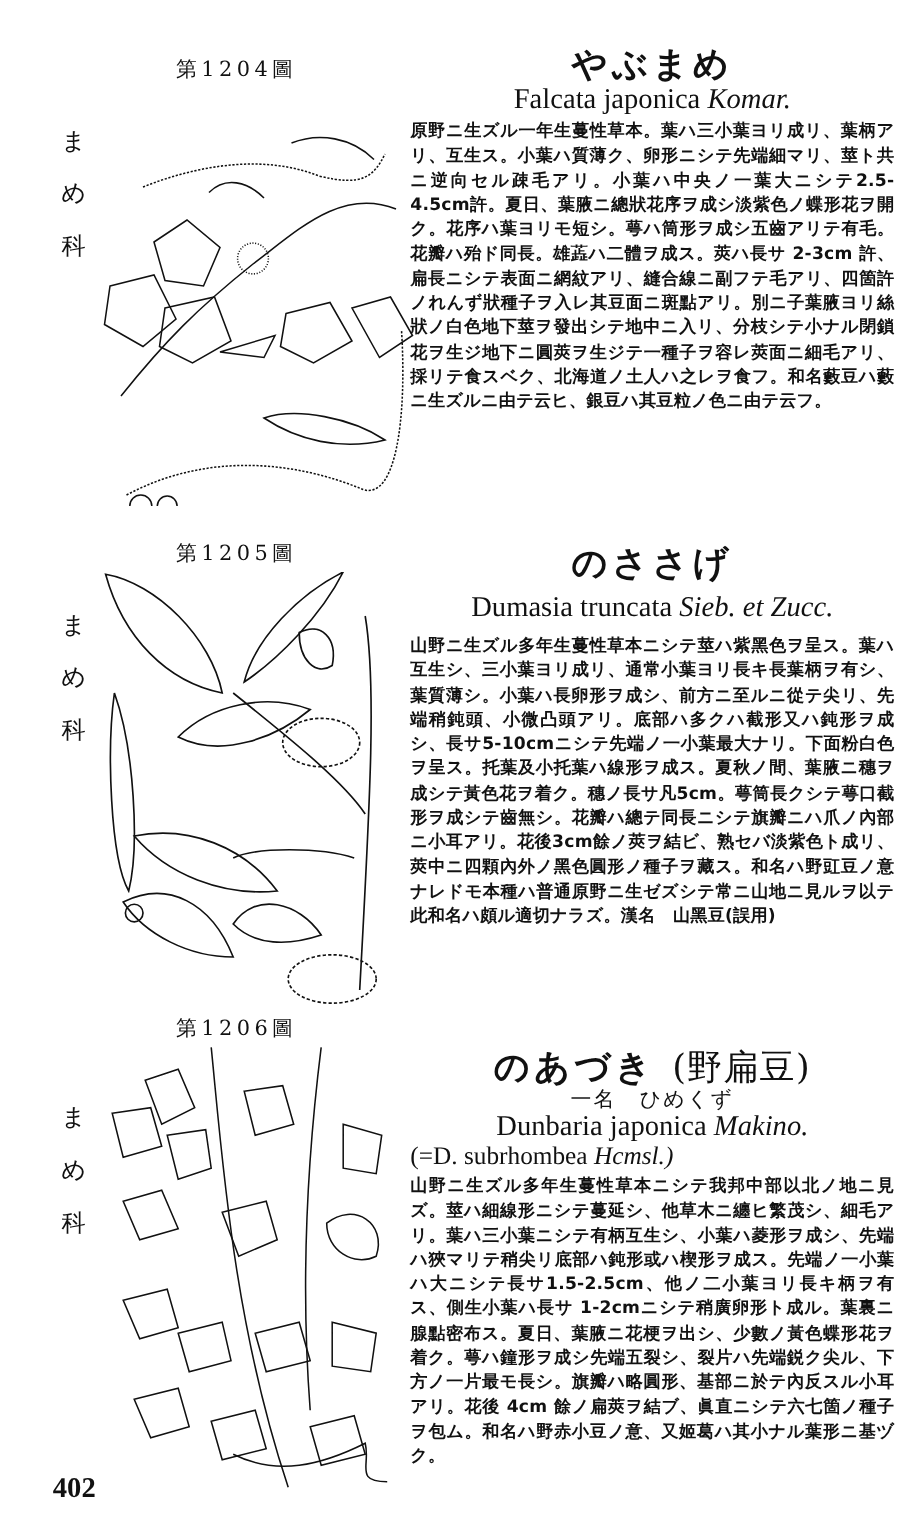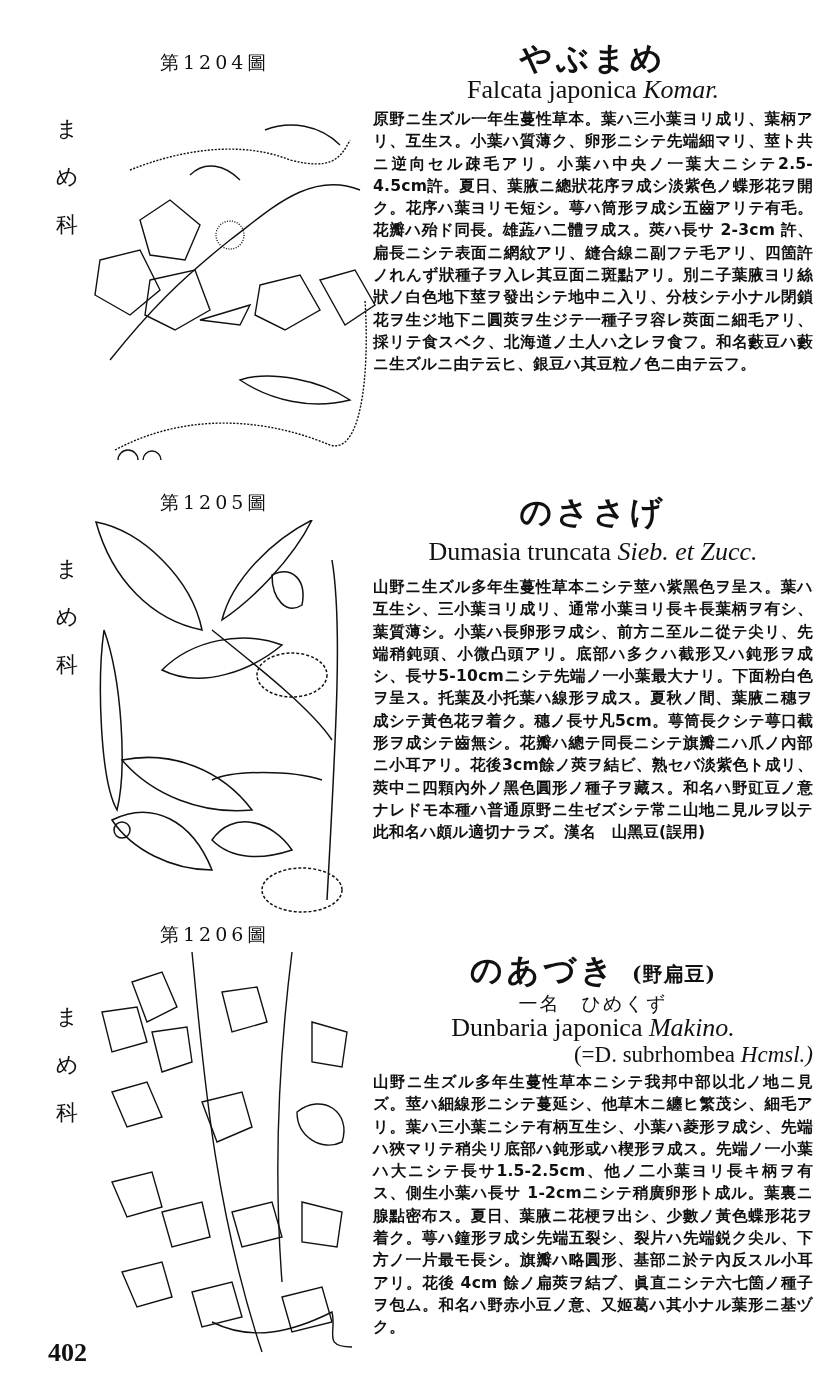--- a/index.html
+++ b/index.html
@@ -4,25 +4,25 @@
 <style>
   html, body { margin:0; padding:0; background:#ffffff; }
   body { width:840px; height:1400px; position:relative; overflow:hidden; color:#111; font-family:"DejaVu Serif", serif; }
   .entry { position:absolute; left:0; width:840px; }
   .fig-no { position:absolute; font-size:19px; letter-spacing:4px; font-family:"DejaVu Serif", serif; white-space:nowrap; }
   .family { position:absolute; left:52px; width:30px; display:flex; flex-direction:column; gap:26px; font-size:22px; line-height:1; text-align:center; }
   .family span { display:block; }
   .illus { position:absolute; }
   .text-col { position:absolute; left:373px; width:440px; }
   .jp-title { text-align:center; font-size:32px; font-weight:bold; line-height:36px; letter-spacing:4px; font-family:"DejaVu Serif", serif; }
-  .jp-title .kanji { font-weight:bold; font-size:20px; letter-spacing:1px; }
+  .jp-title .kanji { font-weight:normal; font-size:32px; letter-spacing:1px; }
   .alias { text-align:center; font-size:19px; line-height:22px; letter-spacing:2px; }
   .sci { text-align:center; font-family:"Liberation Serif", serif; font-size:26px; line-height:28px; }
   .sci i { font-style:italic; }
-  .syn { text-align:right; font-family:"Liberation Serif", serif; font-size:23px; line-height:25px; }
+  .syn { text-align:left; font-family:"Liberation Serif", serif; font-size:23px; line-height:25px; }
   .body { font-size:15.6px; line-height:22.3px; letter-spacing:0.2px; text-align:justify; margin-top:4px; font-family:"DejaVu Sans", sans-serif; font-weight:bold; }
   .page-no { position:absolute; left:48px; top:1338px; font-family:"Liberation Serif", serif; font-weight:bold; font-size:26px; }
   svg { display:block; }
 </style>
 </head>
 <body>
 
 <section class="entry" style="top:0;height:470px;">
   <div class="fig-no" style="left:160px;top:50px;">第1204圖</div>
   <div class="family" style="top:118px;">

